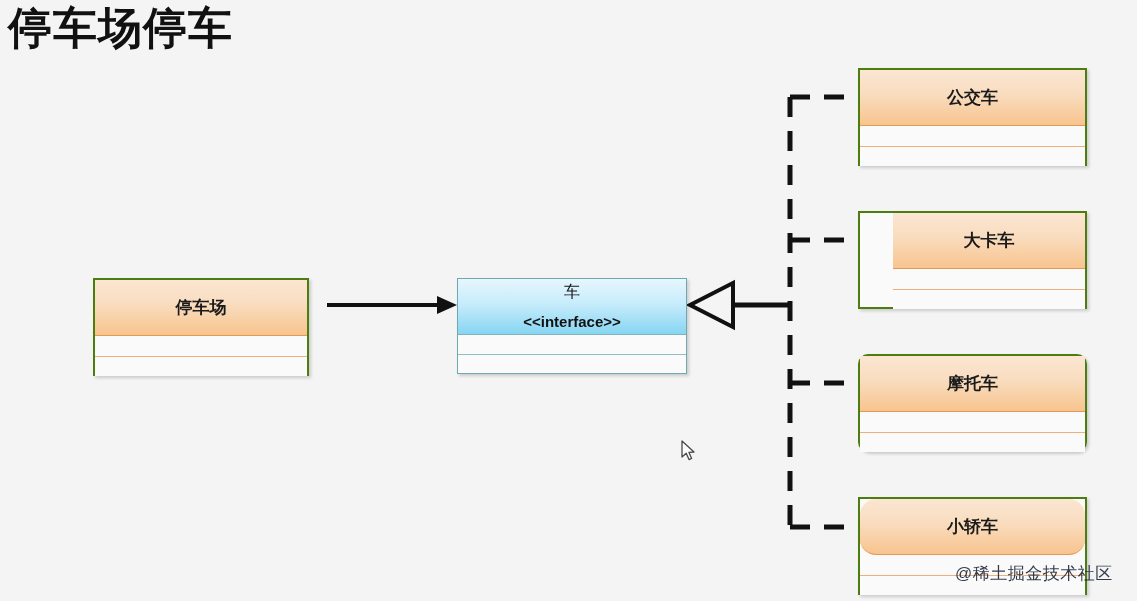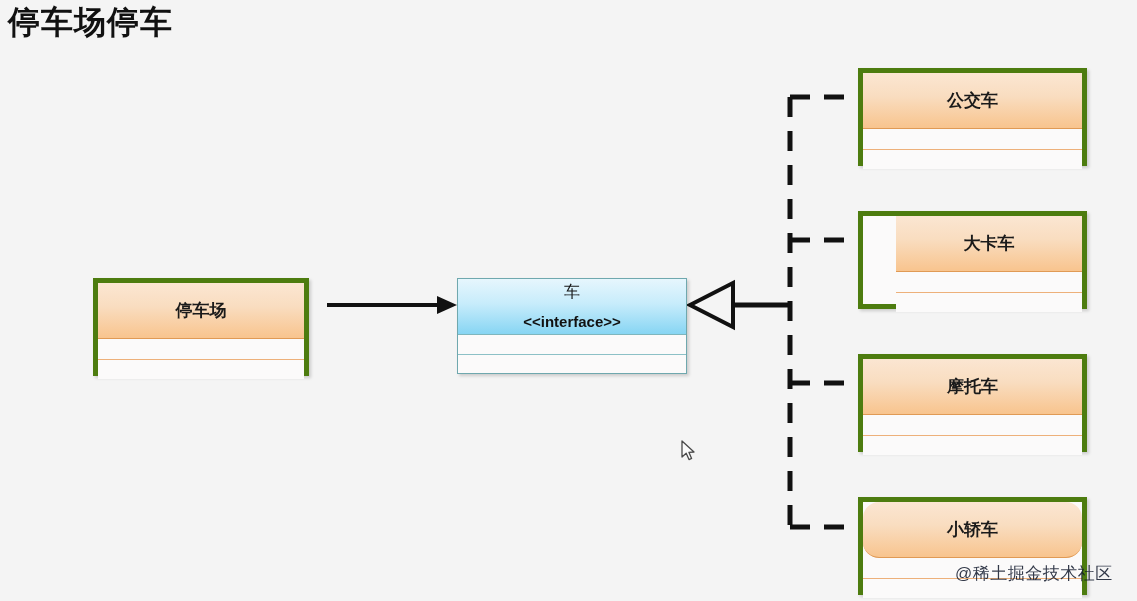--- a/index.html
+++ b/index.html
@@ -22,21 +22,21 @@
     width: 1137px;
     height: 601px;
     background: #f4f4f4;
   }
 
   
   .diagram-title {
     position: absolute;
     left: 8px;
     top: 6px;
-    font-size: 32px;
+    font-size: 44px;
     font-weight: bold;
     color: #111111;
     letter-spacing: 1px;
     line-height: 1;
     white-space: nowrap;
   }
 
   
   .uml-box {
     position: absolute;
@@ -53,21 +53,21 @@
     text-align: center;
     line-height: 1.15;
   }
   .uml-box .compartment {
     box-sizing: border-box;
     width: 100%;
   }
 
   
   .uml-orange {
-    border: 5px solid #4d7c0f;
+    border: 2px solid #4d7c0f;
     background: #fbfafa;
   }
   .uml-orange .hdr {
     background: linear-gradient(to bottom, #fbe6d2 0%, #f9ddc0 42%, #f8c48e 100%);
     border-bottom: 1px solid #e09a55;
     color: #1a1a1a;
     font-size: 17px;
     font-weight: bold;
   }
   .uml-orange .compartment {
@@ -193,21 +193,21 @@
   </div>
 
   <div class="uml-box uml-orange" style="left:858px; top:211px; width:229px; height:98px;padding-left:33px;">
     <div class="hdr" style="height:56px;">
       <span class="name">大卡车</span>
     </div>
     <div class="compartment first" style="height:20px;"></div>
     <div class="compartment second" style="height:20px;"></div>
   </div>
 
-  <div class="uml-box uml-orange" style="left:858px; top:354px; width:229px; height:98px;">
+  <div class="uml-box uml-orange" style="left:858px; top:354px; width:229px; height:98px;border-radius:10px;">
     <div class="hdr" style="height:56px;">
       <span class="name">摩托车</span>
     </div>
     <div class="compartment first" style="height:20px;"></div>
     <div class="compartment second" style="height:20px;"></div>
   </div>
 
   <div class="uml-box uml-orange" style="left:858px; top:497px; width:229px; height:98px;">
     <div class="hdr" style="height:56px;border-radius:16px;">
       <span class="name">小轿车</span>

